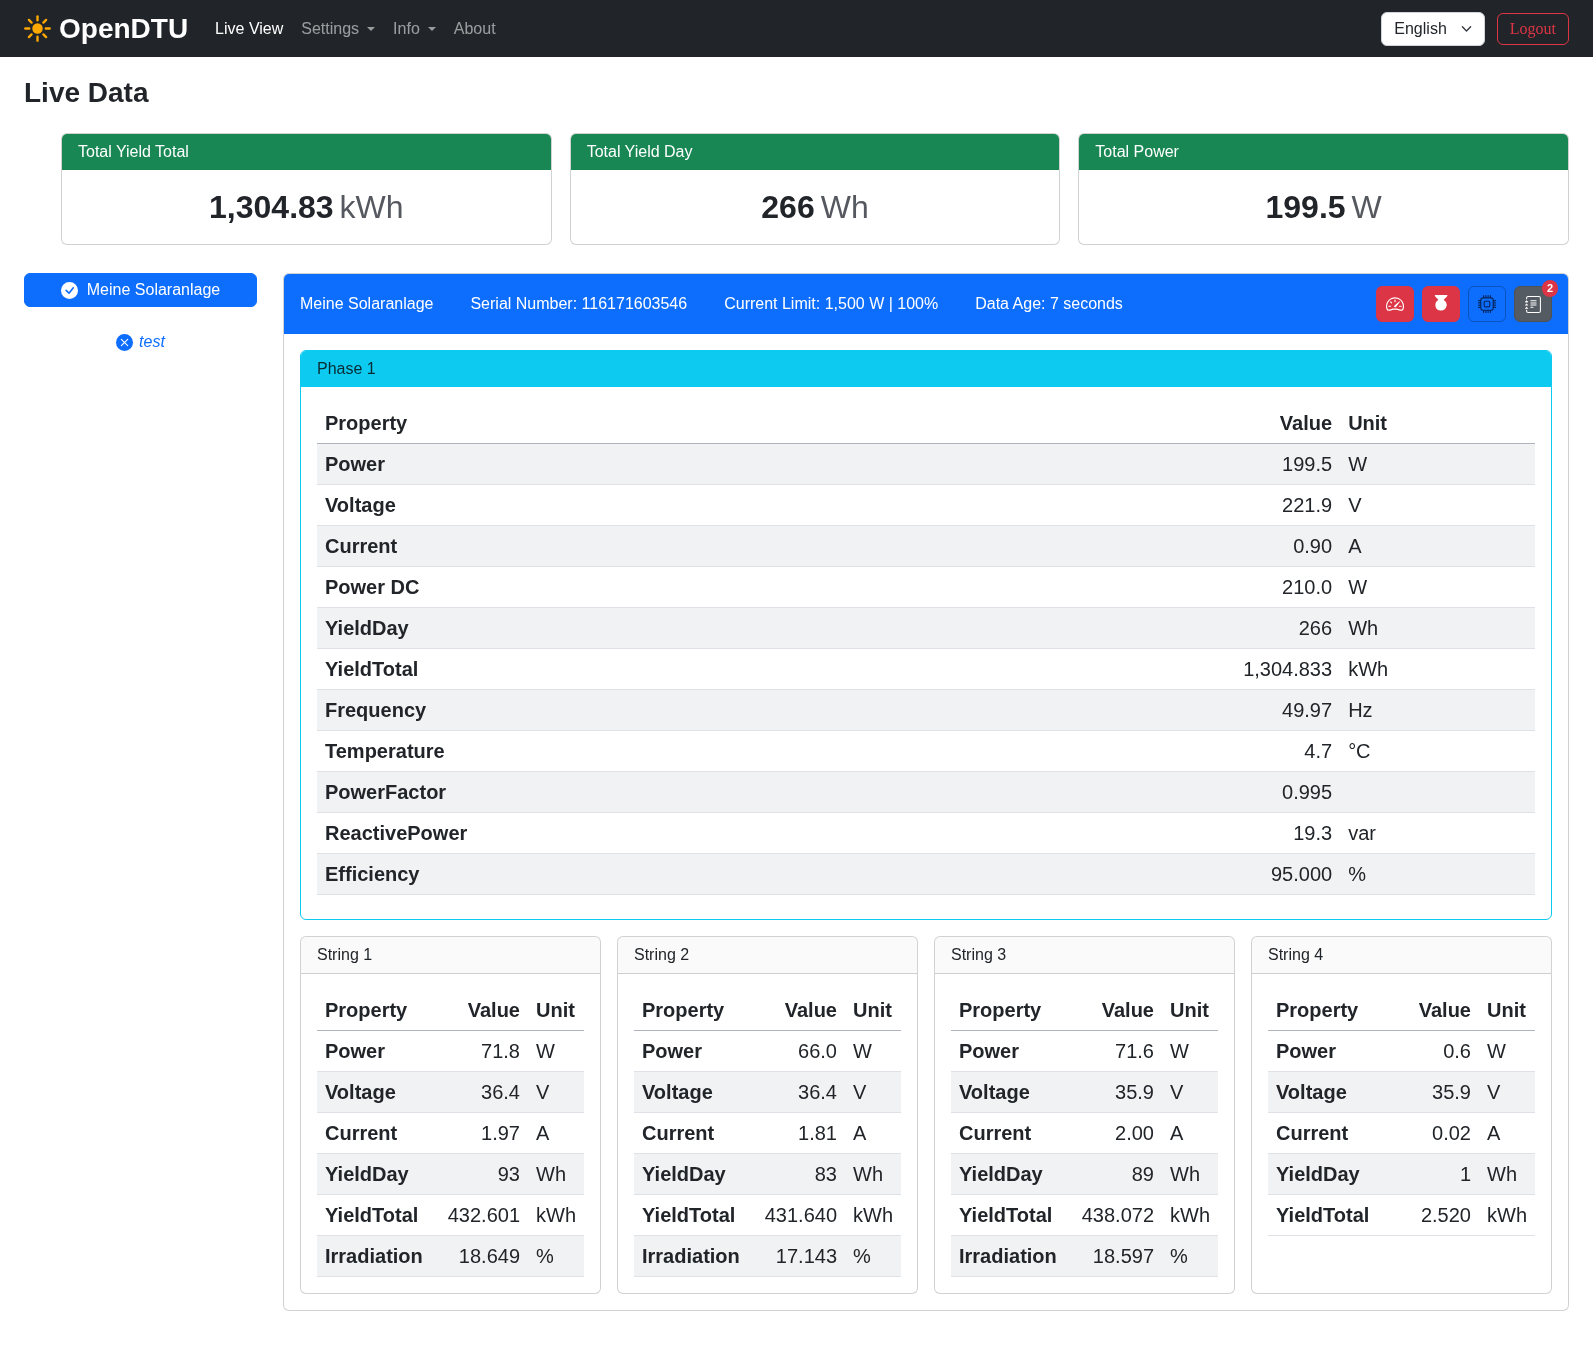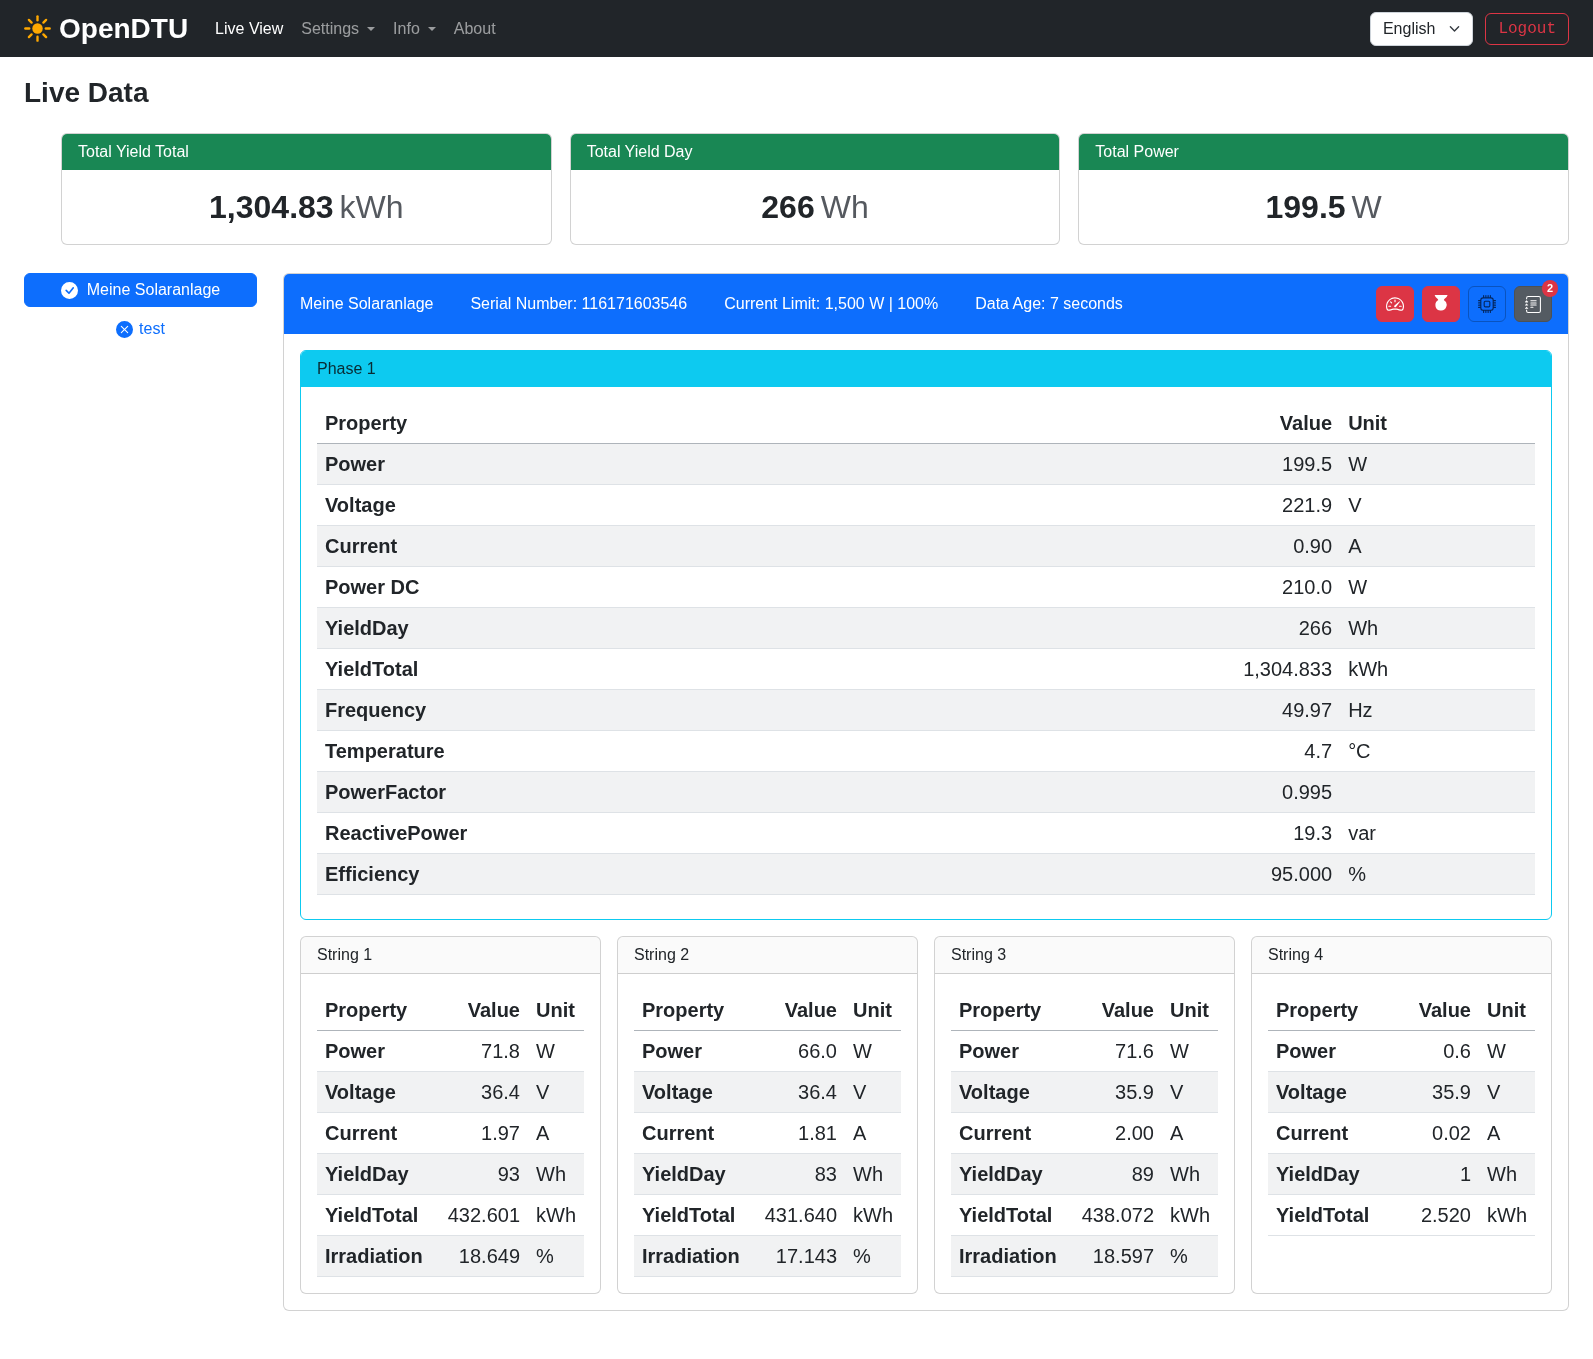--- a/index.html
+++ b/index.html
@@ -44,21 +44,21 @@
   }
   .nav-right { display: flex; align-items: center; gap: 12px; }
   .lang-select {
     background: #fff; border: 1px solid #ced4da; border-radius: 6px;
     padding: 7px 12px; display: flex; align-items: center; gap: 14px;
     color: #212529; cursor: pointer;
   }
   .logout-btn {
     background: transparent; border: 1px solid #dc3545; color: #dc3545;
     border-radius: 6px; padding: 6px 12px; font-size: 16px;
-    font-family: Liberation Mono, monospace; cursor: pointer;
+    font-family: Liberation Serif, serif; cursor: pointer;
   }
 
   
   .container { padding: 8px 24px 24px; }
   .page-title { font-size: 28px; font-weight: 700; margin: 12px 0 24px; }
 
   
   .summary-row {
     display: grid; grid-template-columns: repeat(3, 1fr);
     gap: 18px; margin-bottom: 28px; padding-left: 37px;
@@ -81,23 +81,23 @@
   .main-row { display: grid; grid-template-columns: 233px 1fr; gap: 26px; align-items: start; }
 
   .inverter-btn {
     width: 100%;
     background: #0d6efd; border: 1px solid #0d6efd; color: #fff;
     border-radius: 6px; padding: 7px 12px; font-size: 16px; font-family: inherit;
     display: flex; align-items: center; justify-content: center; gap: 9px;
     cursor: pointer;
   }
   .inverter-link {
-    margin-top: 13px;
+    margin-top: 26px;
     display: flex; align-items: center; justify-content: center; gap: 6px;
-    color: #0d6efd; cursor: pointer;
+    color: #0d6efd; cursor: pointer; font-style: italic;
   }
 
   
   .inverter-card { border-radius: 6px; }
   .inverter-header {
     background: #0d6efd; color: #fff;
     padding: 12px 16px;
     border-radius: 5px 5px 0 0;
     display: flex; align-items: center; gap: 37px;
   }

